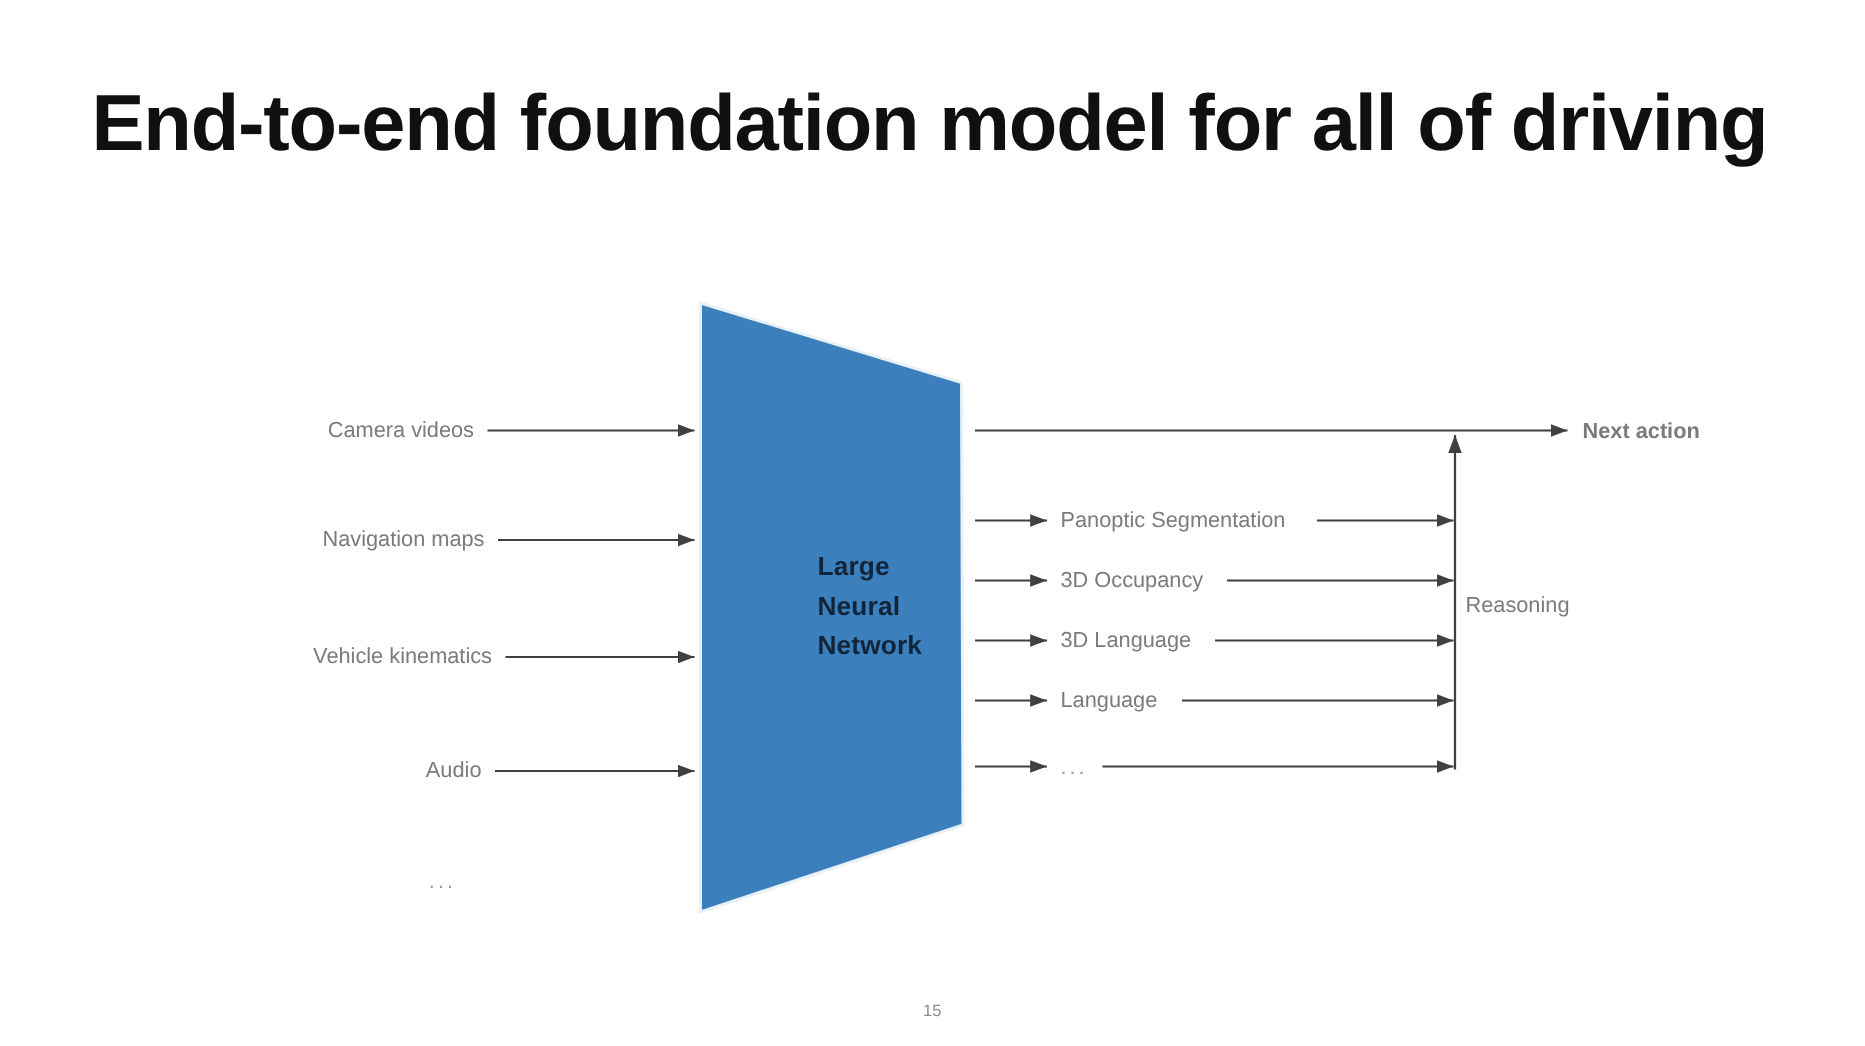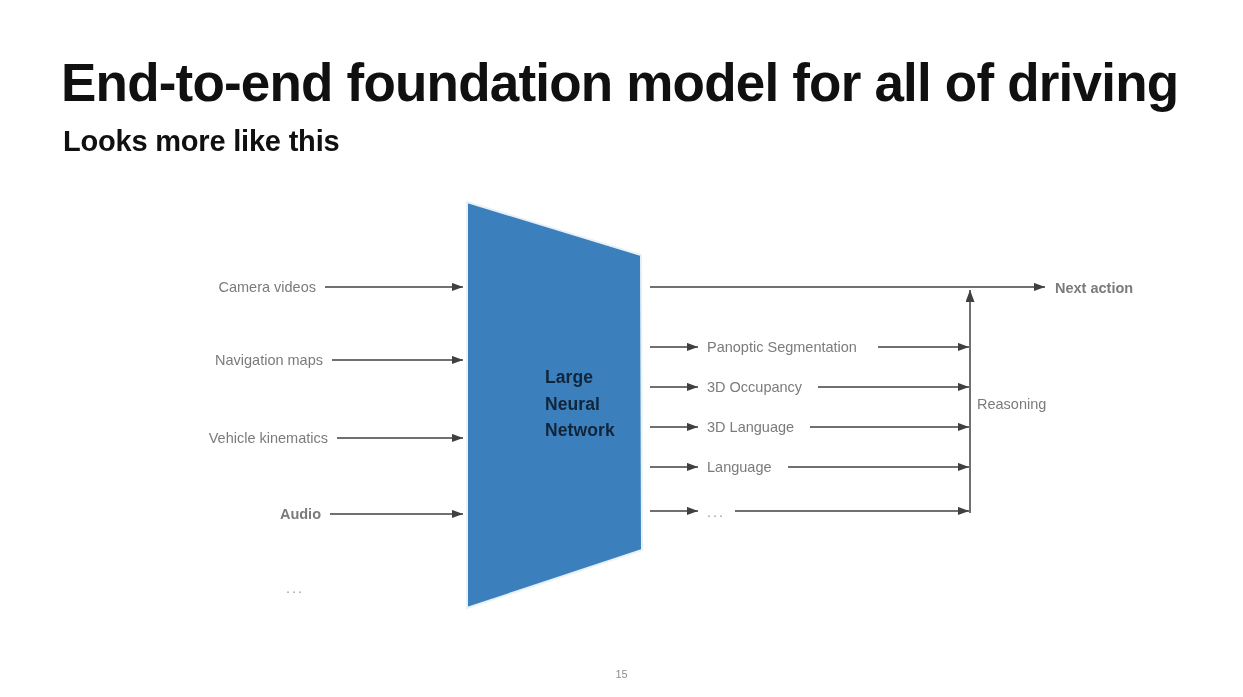--- a/index.html
+++ b/index.html
@@ -97,21 +97,20 @@
     color: #8d8d8d;
   }
 </style>
 </head>
 <body>
 
 <div id="slide">
 
   <div id="slide-title">End-to-end foundation model for all of driving</div>
 
-  <div id="slide-subtitle">Looks more like this</div>
 
   <div id="diagram">
 
     <svg id="diagram-svg" width="1243" height="697" viewBox="0 0 1243 697">
       <defs>
         <marker id="ah" markerWidth="9" markerHeight="9" refX="8" refY="3" orient="auto" markerUnits="strokeWidth">
           <path d="M0,0 L8,3 L0,6 z" fill="#404040"></path>
         </marker>
         <marker id="ah-up" markerWidth="9" markerHeight="9" refX="8" refY="3" orient="auto" markerUnits="strokeWidth">
           <path d="M0,0 L8,3 L0,6 z" fill="#404040"></path>
@@ -138,21 +137,21 @@
       <line x1="798" y1="427" x2="957" y2="427" stroke="#404040" stroke-width="1.4" marker-end="url(#ah)"></line>
       <line x1="776" y1="467" x2="957" y2="467" stroke="#404040" stroke-width="1.4" marker-end="url(#ah)"></line>
       <line x1="723" y1="511" x2="957" y2="511" stroke="#404040" stroke-width="1.4" marker-end="url(#ah)"></line>
 
       <line x1="958" y1="513" x2="958" y2="290" stroke="#404040" stroke-width="1.5" marker-end="url(#ah-up)"></line>
     </svg>
 
     <div class="lbl in" style="left:104px; top:280px; width:200px;">Camera videos</div>
     <div class="lbl in" style="left:111px; top:353px; width:200px;">Navigation maps</div>
     <div class="lbl in" style="left:116px; top:431px; width:200px;">Vehicle kinematics</div>
-    <div class="lbl in" style="left:109px; top:507px; width:200px;font-weight:bold;">Audio</div>
+    <div class="lbl in" style="left:109px; top:507px; width:200px;">Audio</div>
     <div class="lbl in ell" style="left:182px; top:581px; width:110px;">...</div>
 
     <div id="nn-label">
       <div>Large</div>
       <div>Neural</div>
       <div>Network</div>
     </div>
 
     <div class="lbl" style="left:695px; top:340px;text-align:center;">Panoptic Segmentation</div>
     <div class="lbl" style="left:695px; top:380px;">3D Occupancy</div>

